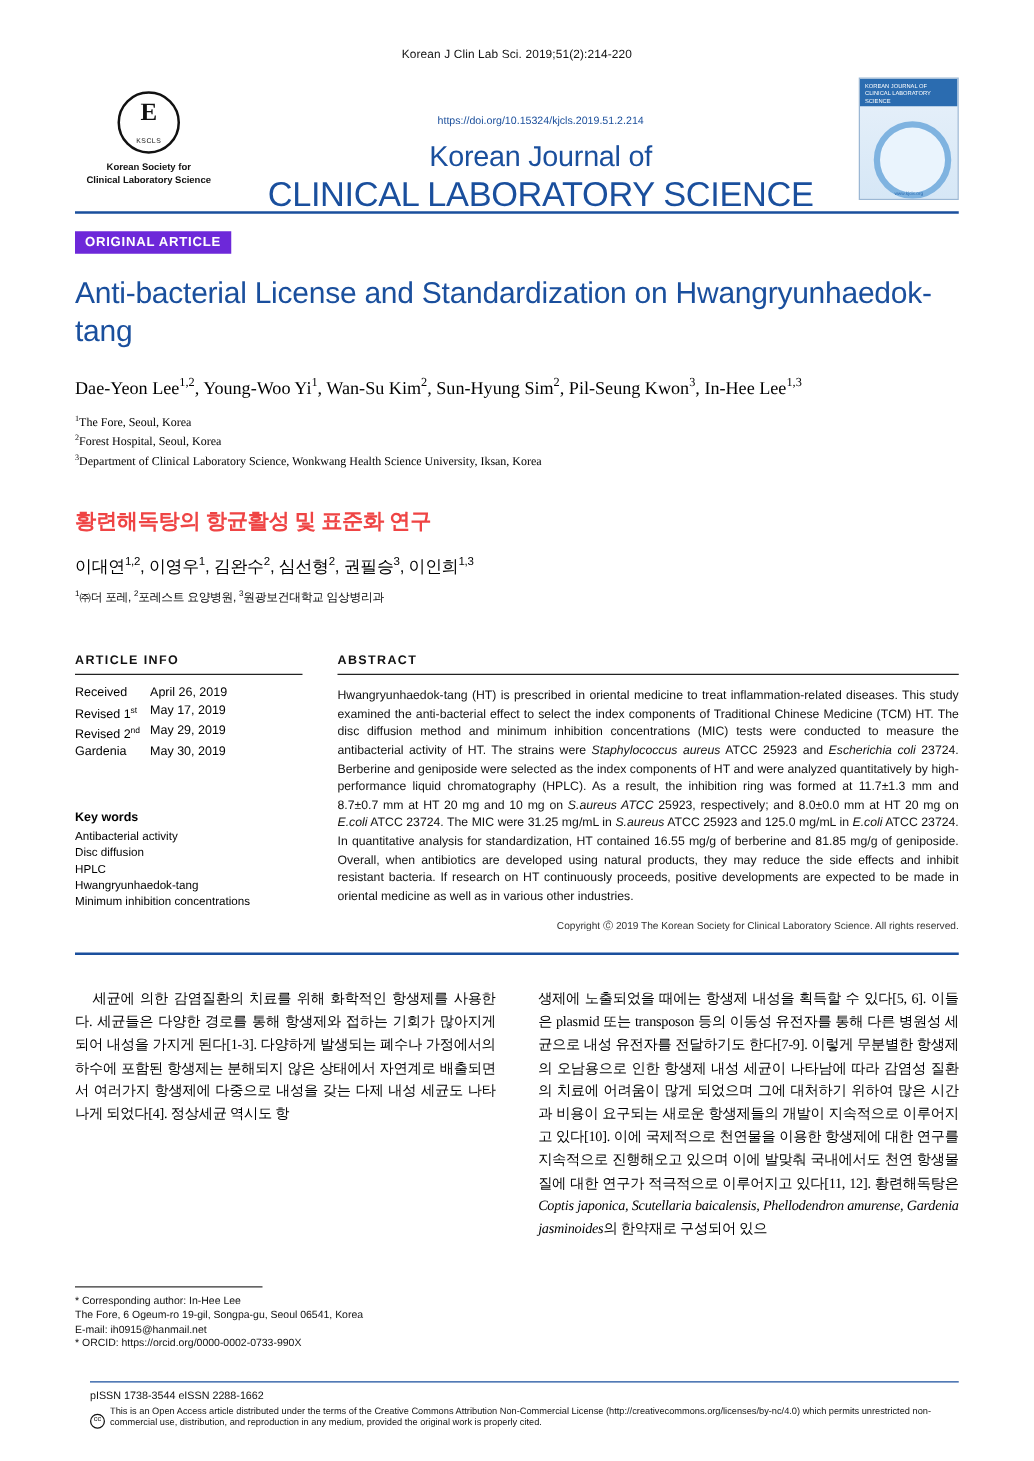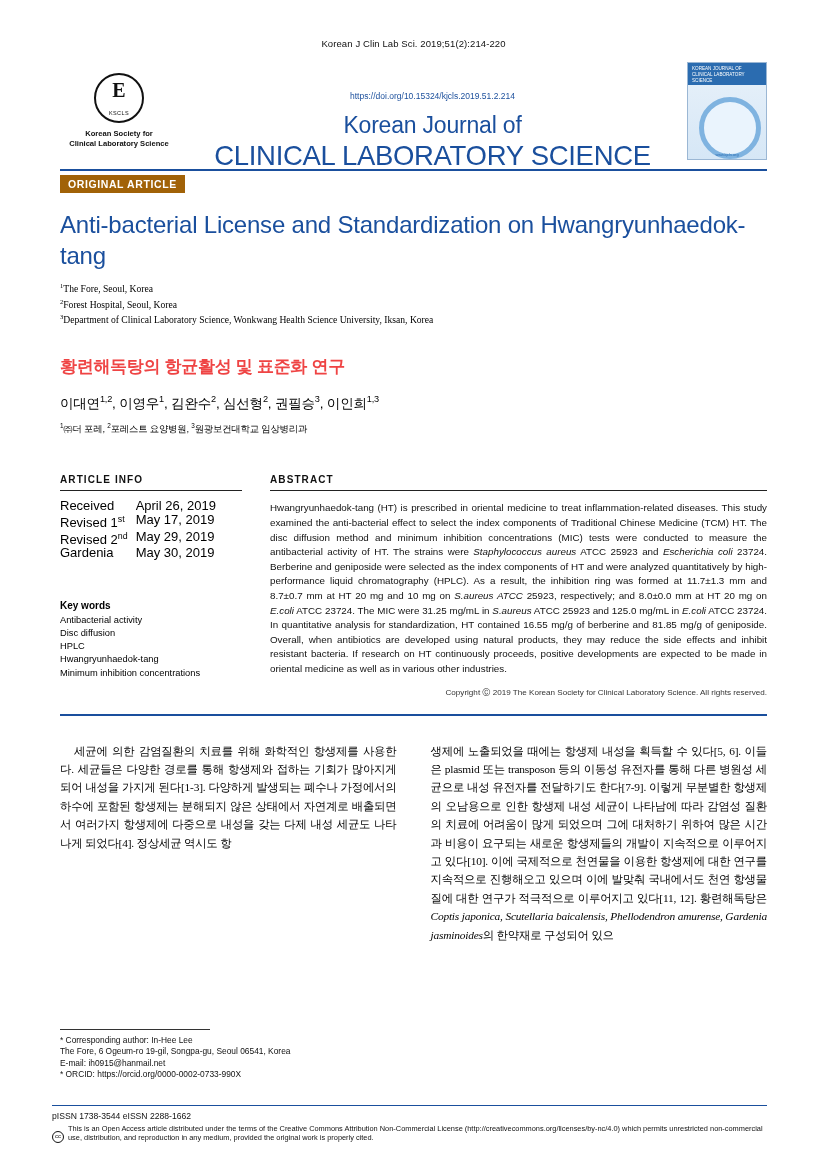--- a/index.html
+++ b/index.html
@@ -149,28 +149,28 @@
 
   .rule-blue {
     border: 0;
     border-top: 2px solid #1a4f9d;
     margin: 10px 0 0 0;
   }
 
   
   .badge {
     display: inline-block;
-    background: #a16207;
+    background: #6d28d9;
     color: #ffffff;
     font-family: "Liberation Sans", sans-serif;
     font-size: 10.5px;
     font-weight: bold;
     letter-spacing: 0.6px;
     padding: 3px 8px 3px 8px;
-    margin-top: 4px;
+    margin-top: 14px;
   }
 
   
   h1.title-en {
     font-family: "Liberation Sans", sans-serif;
     font-size: 24px;
     font-weight: normal;
     color: #1a4f9d;
     line-height: 31px;
     margin: 16px 0 0 0;
@@ -236,21 +236,21 @@
     border-top: 1px solid #222;
     margin: 5px 0 8px 0;
   }
   .hr-thin-abs {
     border: 0;
     border-top: 1px solid #222;
     margin: 5px 0 10px 0;
   }
   .hist-table {
     font-family: "Liberation Sans", sans-serif;
-    font-size: 13px;
+    font-size: 10px;
     line-height: 13.4px;
     border-collapse: collapse;
   }
   .hist-table td { padding: 0 8px 0 0; vertical-align: top; white-space: nowrap; }
   .kw-title {
     font-family: "Liberation Sans", sans-serif;
     font-size: 10px;
     font-weight: bold;
     margin-top: 40px;
   }
@@ -336,21 +336,21 @@
   .footnote {
     font-family: "Liberation Sans", sans-serif;
     font-size: 8.4px;
     line-height: 11.6px;
     color: #111;
   }
 
   
   .page-footer {
     position: absolute;
-    left: 52px;
+    left: 72px;
     right: 60px;
     bottom: 26px;
   }
   .footer-rule {
     border: 0;
     border-top: 1px solid #1a4f9d;
     margin: 0 0 5px 0;
   }
   .issn {
     font-family: "Liberation Sans", sans-serif;
@@ -412,20 +412,21 @@
     </div>
 
   </div>
 
   <hr class="rule-blue">
 
   <div class="badge">ORIGINAL ARTICLE</div>
 
   <h1 class="title-en">Anti-bacterial License and Standardization on Hwangryunhaedok-tang</h1>
 
+  <div class="authors-en">Dae-Yeon Lee<sup>1,2</sup>, Young-Woo Yi<sup>1</sup>, Wan-Su Kim<sup>2</sup>, Sun-Hyung Sim<sup>2</sup>, Pil-Seung Kwon<sup>3</sup>, In-Hee Lee<sup>1,3</sup></div>
 
   <div class="affil-en">
     <div><sup>1</sup>The Fore, Seoul, Korea</div>
     <div><sup>2</sup>Forest Hospital, Seoul, Korea</div>
     <div><sup>3</sup>Department of Clinical Laboratory Science, Wonkwang Health Science University, Iksan, Korea</div>
   </div>
 
   <h2 class="title-ko">황련해독탕의 항균활성 및 표준화 연구</h2>
   <div class="authors-ko">이대연<sup>1,2</sup>, 이영우<sup>1</sup>, 김완수<sup>2</sup>, 심선형<sup>2</sup>, 권필승<sup>3</sup>, 이인희<sup>1,3</sup></div>
   <div class="affil-ko"><sup>1</sup>㈜더 포레, <sup>2</sup>포레스트 요양병원, <sup>3</sup>원광보건대학교 임상병리과</div>

